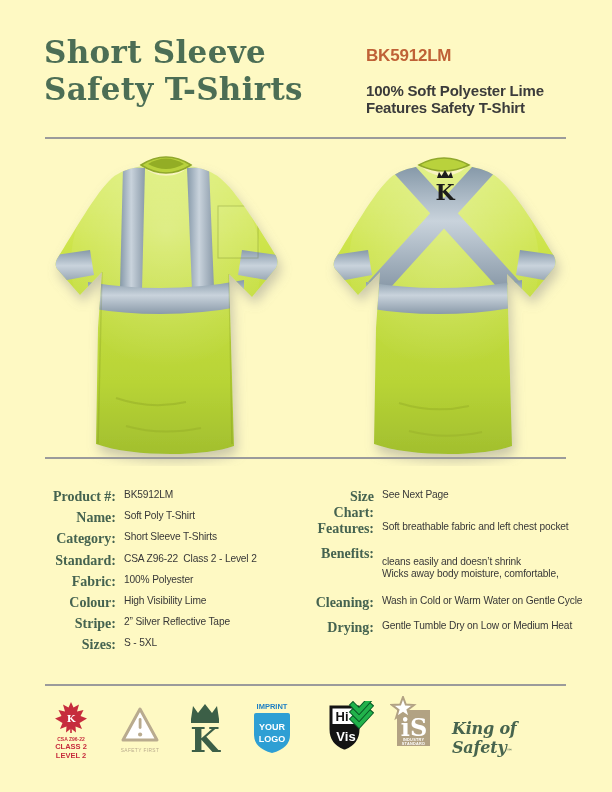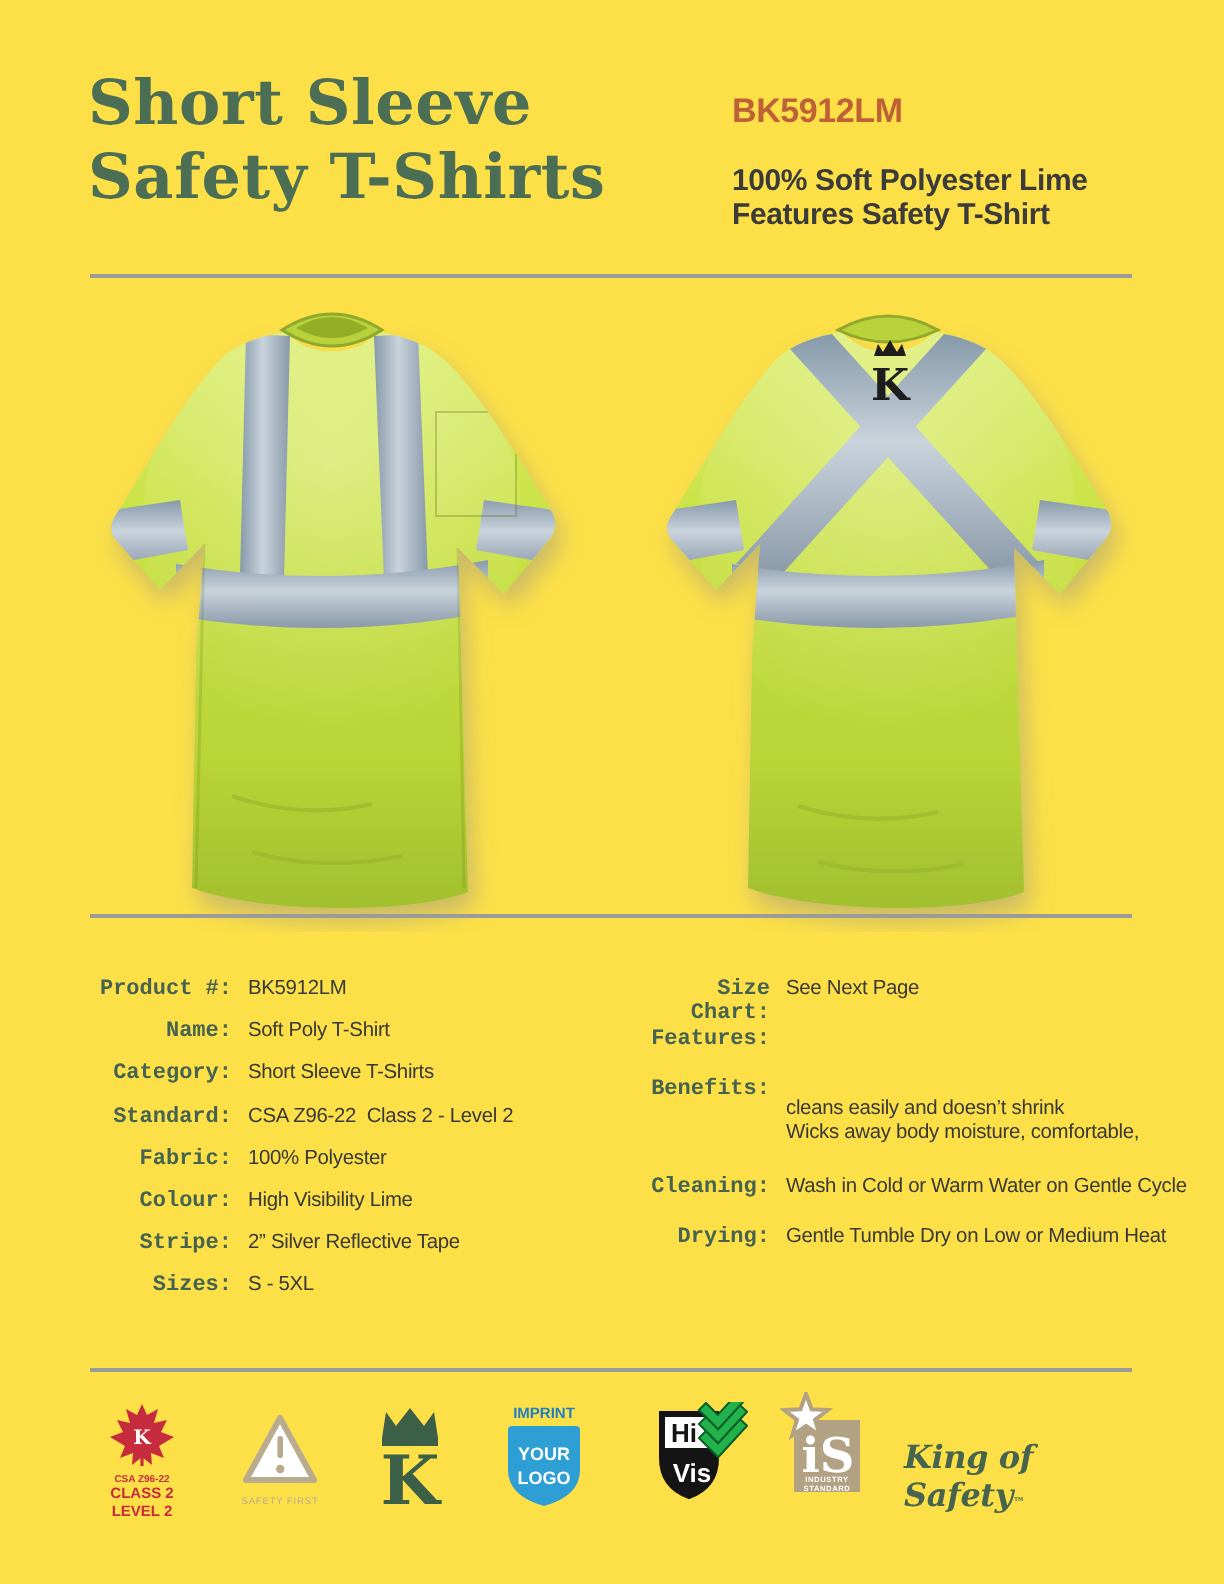--- a/index.html
+++ b/index.html
@@ -1,37 +1,37 @@
 <!DOCTYPE html>
 <html><head>
 <meta charset="utf-8">
 <style>
   html,body{margin:0;padding:0;background:#ffffff;}
-  #page{position:relative;width:612px;height:792px;background:#fde047;overflow:hidden;
+  #page{position:relative;width:612px;height:792px;background:#fef9c3;overflow:hidden;
         font-family:"Liberation Sans",sans-serif;}
   .abs{position:absolute;}
 
   
   #title{left:44px;top:34px;font-family:"DejaVu Serif",serif;font-weight:bold;
          color:#4c6e55;font-size:31px;line-height:37px;letter-spacing:.3px;}
   #code{left:366px;top:46px;color:#bf6136;font-size:17px;font-weight:bold;letter-spacing:-.2px;}
   #subtitle{left:366px;top:82px;color:#3b3b3b;font-size:15px;font-weight:bold;line-height:17px;letter-spacing:-.2px;}
 
   .rule{left:45px;width:521px;height:2px;background:#9b9b9b;}
 
   
   .spec-col{display:flex;flex-direction:column;}
   .spec-row{display:flex;align-items:flex-start;}
-  .spec-label{font-family:Liberation Mono, monospace;font-weight:bold;color:#456350;
-              font-size:11px;text-align:right;flex:none;}
+  .spec-label{font-family:Liberation Serif, serif;font-weight:bold;color:#456350;
+              font-size:14px;text-align:right;flex:none;}
   .spec-value{color:#383838;font-size:10.2px;margin-left:8px;white-space:pre;letter-spacing:-.15px;line-height:12px;}
   #specs-left{left:40px;top:489px;width:276px;}
   #specs-left .spec-row{height:21.2px;}
   #specs-left .spec-label{width:76px;}
-  #specs-right{left:319px;top:489px;width:280px;}
+  #specs-right{left:308px;top:489px;width:280px;}
   #specs-right .spec-row{min-height:25px;}
   #specs-right .spec-label{width:66px;}
   .value-stack .spec-value{display:block;}
   .value-stack .line2{margin-top:10px;}
 
   
   .logo{position:absolute;}
   #tagline{left:452px;top:719px;width:130px;font-family:"DejaVu Serif",serif;
            font-weight:bold;font-style:italic;font-size:16px;color:#47644e;letter-spacing:-.2px;}
   #tagline .tm{font-size:6px;font-style:normal;vertical-align:baseline;}
@@ -171,20 +171,21 @@
     </div>
   </div>
 
   <div id="specs-right" class="abs spec-col">
     <div class="spec-row">
       <span class="spec-label">Size Chart:</span>
       <span class="spec-value">See Next Page</span>
     </div>
     <div class="spec-row">
       <span class="spec-label">Features:</span>
+      <span class="spec-value">Soft breathable fabric and left chest pocket</span>
     </div>
     <div class="spec-row" style="min-height:49px">
       <span class="spec-label">Benefits:</span>
       <span class="value-stack">
         <span class="spec-value line2">cleans easily and doesn’t shrink</span>
         <span class="spec-value">Wicks away body moisture, comfortable,</span>
       </span>
     </div>
     <div class="spec-row">
       <span class="spec-label">Cleaning:</span>

